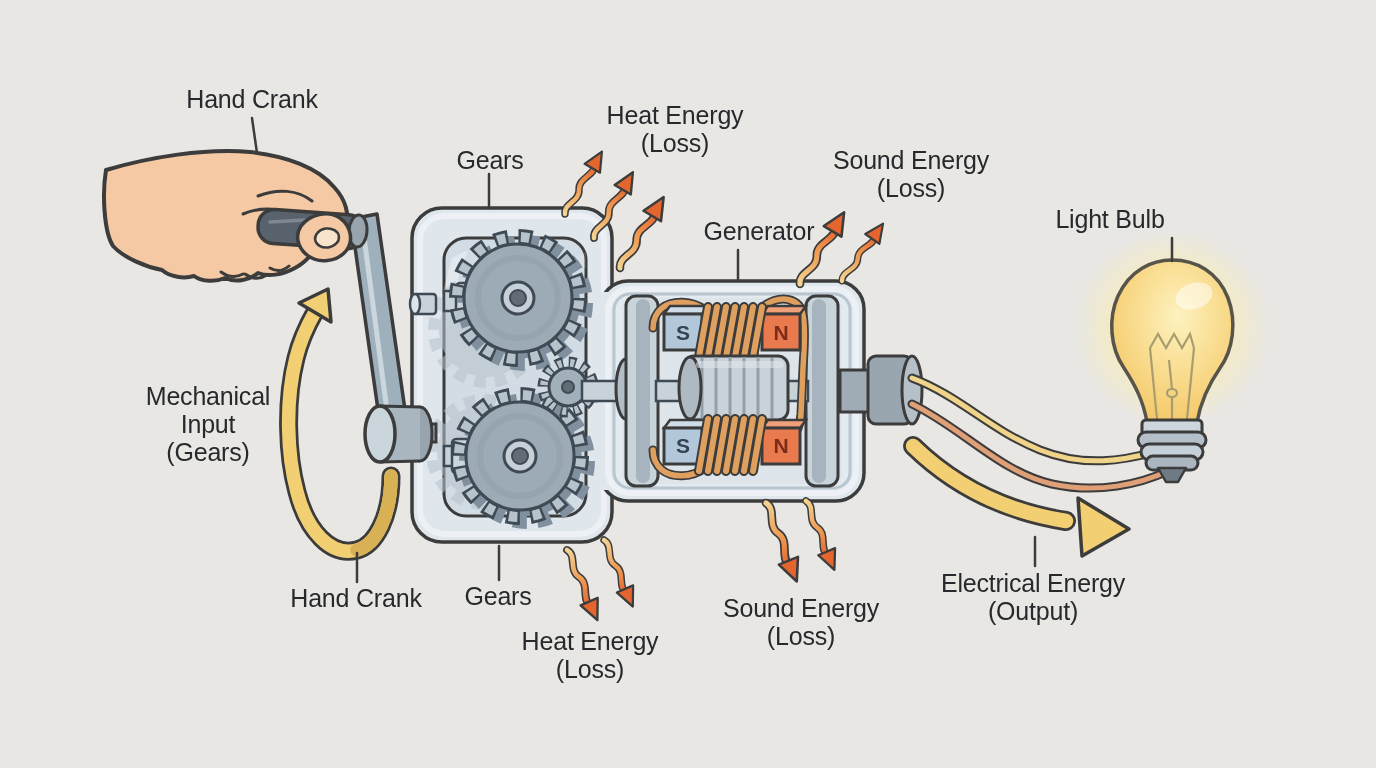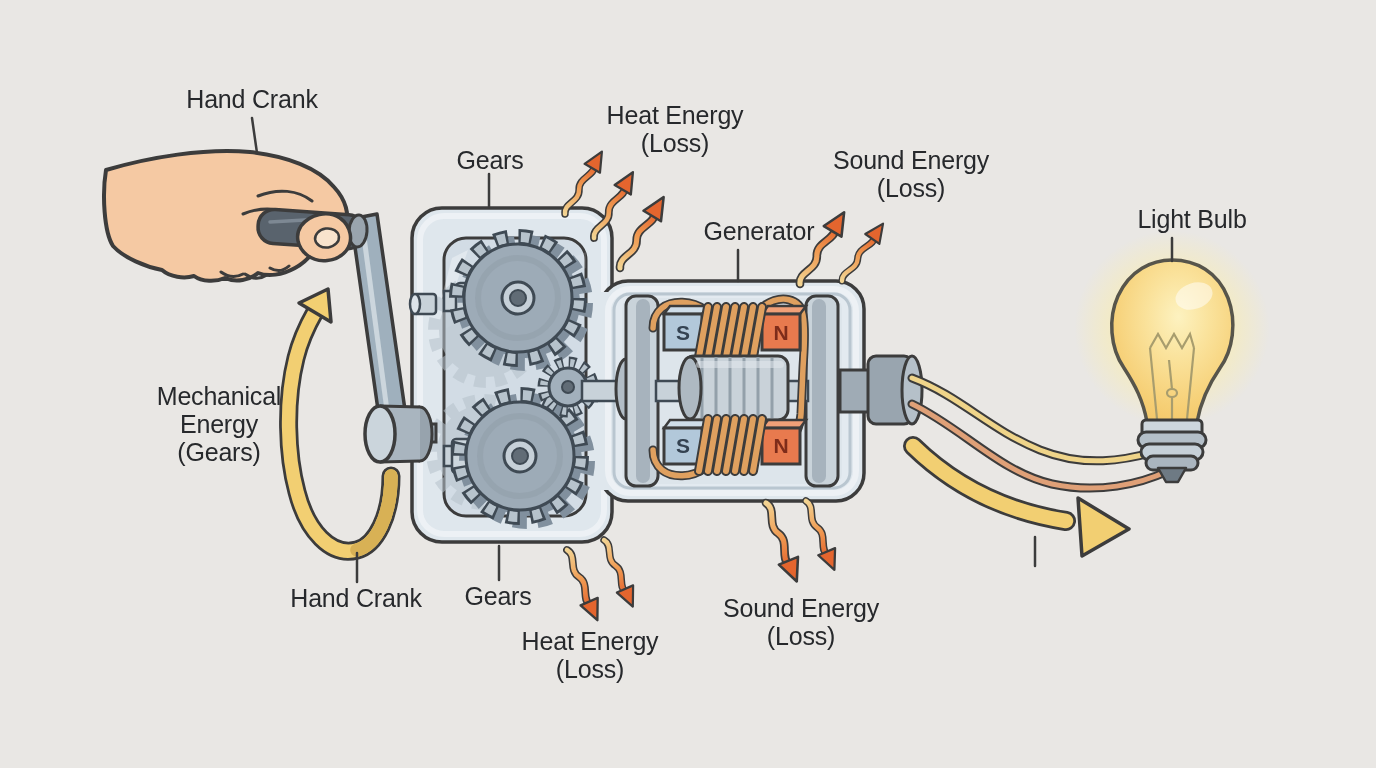--- a/index.html
+++ b/index.html
@@ -295,36 +295,40 @@
   <div>Heat Energy</div>
       <div>(Loss)</div>
 </div>
 <div class="lbl" style="left:759px;top:217px">
       <div>Generator</div>
     </div>
 <div class="lbl" style="left:911px;top:146px">
   <div>Sound Energy</div>
       <div>(Loss)</div>
 </div>
-<div class="lbl" style="left:1192px;top:205px">
+<div class="lbl" style="left:1110px;top:205px">
       <div>Light Bulb</div>
     </div>
-<div class="lbl" style="left:219px;top:382px">
+<div class="lbl" style="left:208px;top:382px">
   <div>Mechanical</div>
-      <div>Energy</div>
+      <div>Input</div>
       <div>(Gears)</div>
 </div>
 <div class="lbl" style="left:356px;top:584px">
       <div>Hand Crank</div>
     </div>
 <div class="lbl" style="left:498px;top:582px">
       <div>Gears</div>
     </div>
 <div class="lbl" style="left:590px;top:627px">
   <div>Heat Energy</div>
       <div>(Loss)</div>
 </div>
 <div class="lbl" style="left:801px;top:594px">
   <div>Sound Energy</div>
       <div>(Loss)</div>
 </div>
+<div class="lbl" style="left:1033px;top:569px">
+  <div>Electrical Energy</div>
+      <div>(Output)</div>
+</div>
 
 </div>
 
 </body></html>

